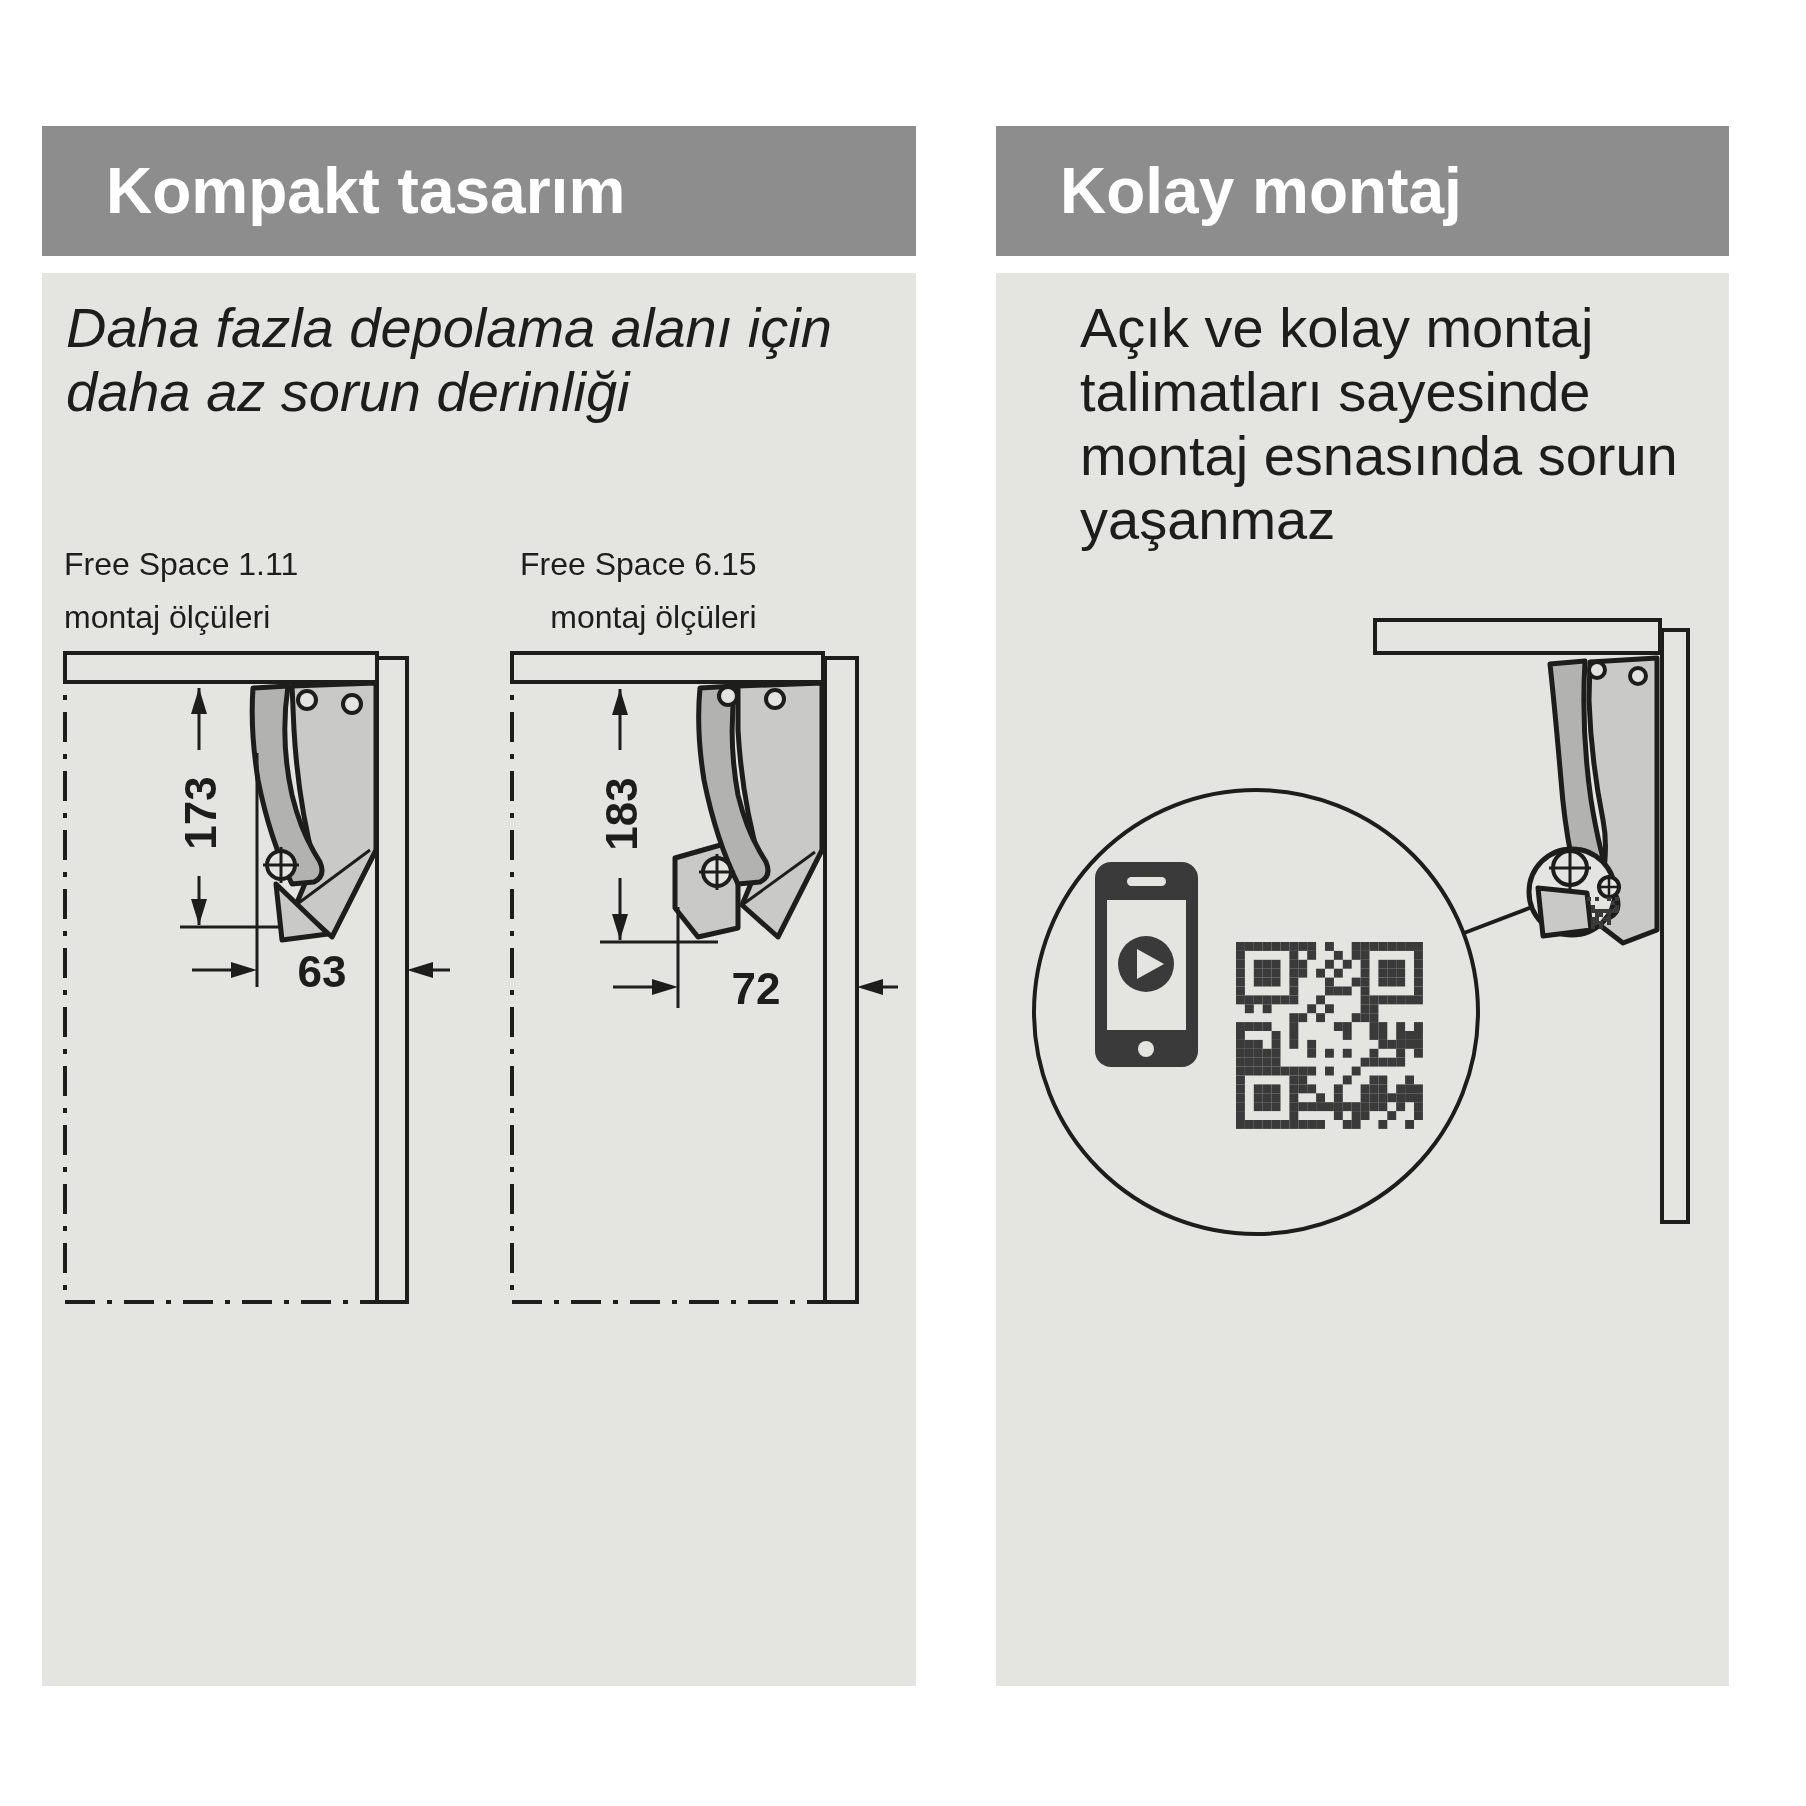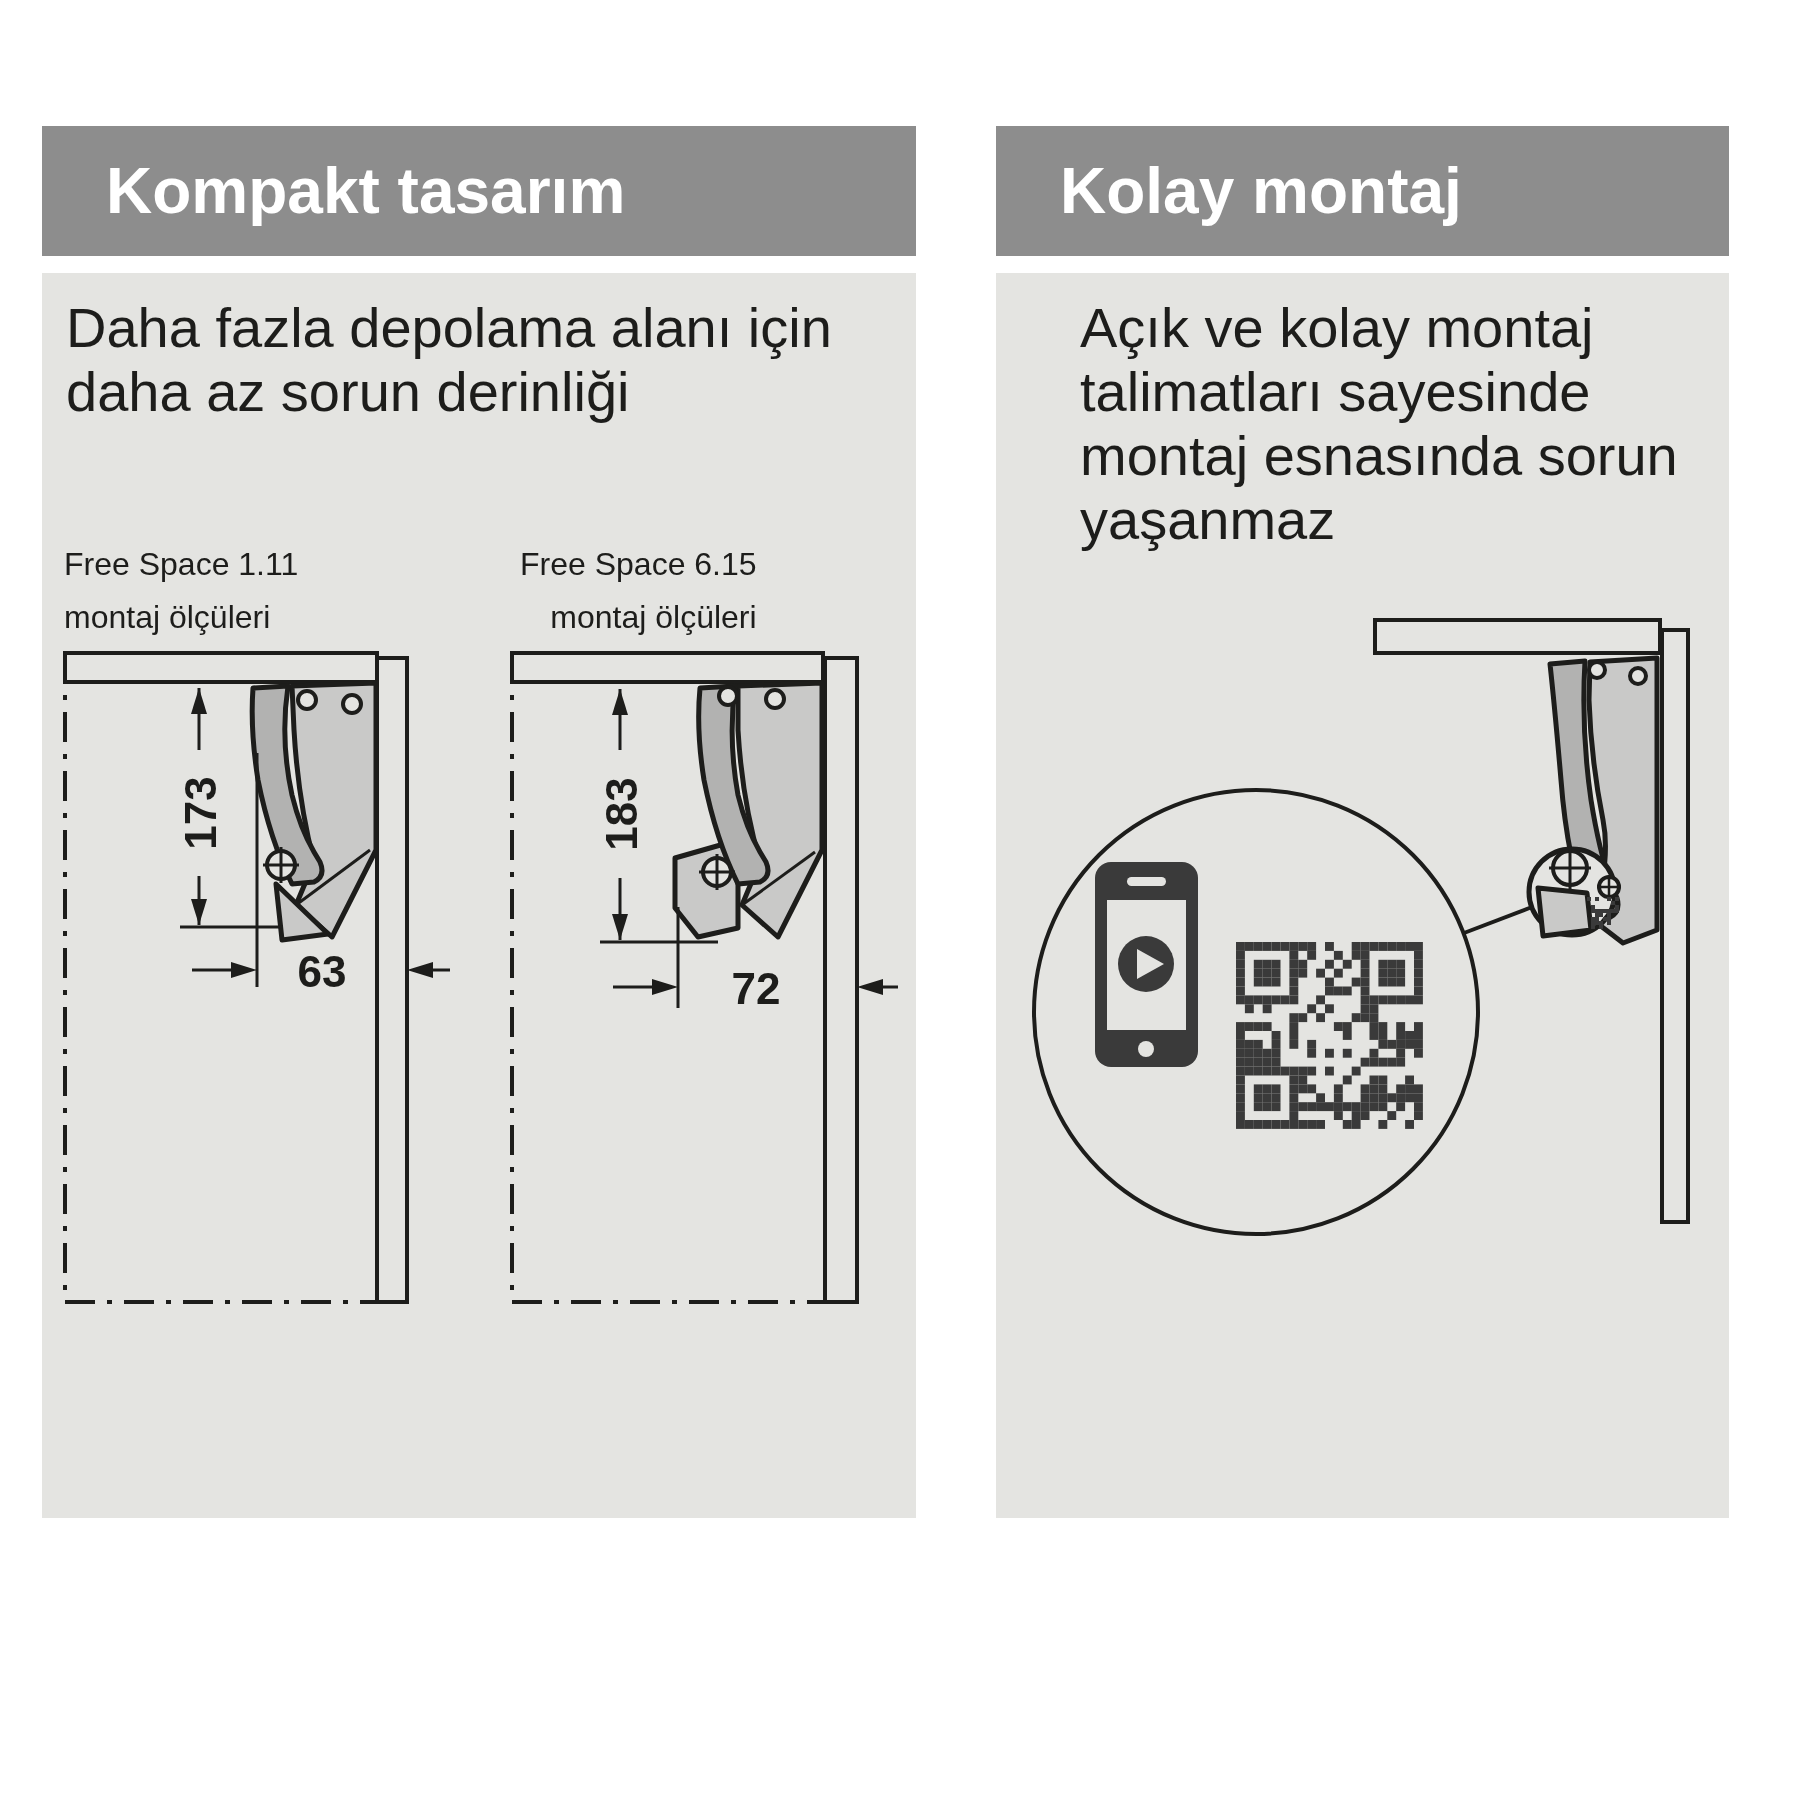--- a/index.html
+++ b/index.html
@@ -1,21 +1,21 @@
 <!DOCTYPE html>
 <html style="--header-bg: #8d8d8d; --panel-bg: #e4e4e1; --line: #1d1d1b; --fitting-light: #c9c9c8; --fitting-dark: #b2b2b1; --icon-dark: #3a3a3a; --header-text: #ffffff; --body-text: #1d1d1b;"><head>
 <meta charset="utf-8">
 <style>
   :root{
     --header-bg:#8d8d8d; --panel-bg:#e4e4e1; --line:#1d1d1b;
     --fitting-light:#c9c9c8; --fitting-dark:#b2b2b1; --icon-dark:#3a3a3a;
     --header-text:#ffffff; --body-text:#1d1d1b;
   }
   html,body{margin:0;padding:0;background:#fff;}
-  .canvas{position:relative;width:1806px;height:1518px;background:#fff;
+  .canvas{position:relative;width:1806px;height:1806px;background:#fff;
     font-family:"Liberation Sans",sans-serif;overflow:hidden;}
   .hdr{position:absolute;top:126px;height:130px;background:var(--header-bg);
     color:var(--header-text);font-size:64px;font-weight:bold;line-height:130px;
     padding-left:64px;box-sizing:border-box;white-space:nowrap;}
   .content{position:absolute;top:273px;height:1413px;background:var(--panel-bg);}
   .body-text{position:absolute;font-size:56px;line-height:64px;color:var(--body-text);}
   .dlabel{position:absolute;font-size:32px;line-height:53px;color:var(--body-text);}
   svg{position:absolute;overflow:visible;}
   .ln{stroke:var(--line);fill:none;}
   .dim{font-family:"Liberation Sans",sans-serif;font-size:44px;font-weight:bold;
@@ -29,21 +29,21 @@
 </head>
 <body>
 
 <div class="canvas">
 
   <div class="hdr" style="left:42px;width:874px;">
     <span>Kompakt tasarım</span>
   </div>
   <div class="content" style="left:42px;width:874px;"></div>
 
-  <div class="body-text" style="left:66px;top:296px;">
+  <div class="body-text" style="left:66px;top:296px;font-style:italic;">
     <div>Daha fazla depolama alanı için</div>
     <div>daha az sorun derinliği</div>
   </div>
 
   <div class="dlabel" style="left:64px;top:538px;">
     <div>Free Space 1.11</div>
     <div>montaj ölçüleri</div>
   </div>
   <div class="dlabel" style="left:520px;top:538px;text-align:right;">
     <div>Free Space 6.15</div>

